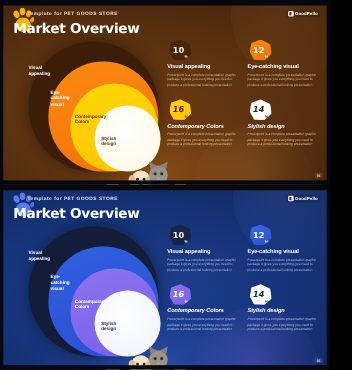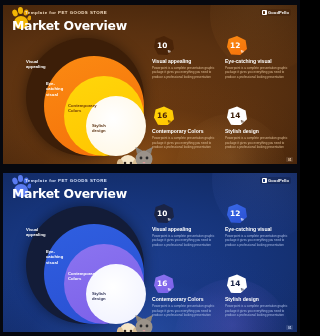--- a/index.html
+++ b/index.html
@@ -83,21 +83,21 @@
   .theme-b .lb1,.theme-b .lb2{color:#ffffff;}
   .theme-b .lb3{color:#ffffff;}
   .theme-b .lb4{color:#2b2f55;}
 
   
   .pets{position:absolute;left:82px;top:100px;width:78px;height:58px;z-index:5;}
 
   
   .stats{position:absolute;left:152px;top:36px;width:140px;z-index:6;}
   .row{display:flex;gap:7px;}
-  .row.second{margin-top:27px;}
+  .row.second{margin-top:11px;font-style:italic;}
   .cell{width:66px;position:relative;}
   .badge{width:20px;height:19px;display:flex;align-items:center;justify-content:center;
       clip-path:polygon(50% 0%,93% 22%,100% 68%,66% 100%,20% 97%,0% 58%,8% 16%);
       margin-left:2px;text-align:center;}
   .badge .num{font-size:7.4px;font-weight:800;line-height:1;font-family:"DejaVu Sans",sans-serif;}
   .badge .pct{font-size:3.6px;font-weight:700;margin-left:.3px;align-self:flex-end;margin-bottom:1.4px;}
   .sttl{font-size:5.1px;font-weight:800;letter-spacing:-.05px;margin-top:2.5px;color:#fff;white-space:nowrap;}
   .sbody{font-size:3.05px;line-height:1.52;margin-top:2px;width:64px;}
   .theme-a .sbody{color:#dcbb93;}
   .theme-b .sbody{color:#a9bbe4;}

